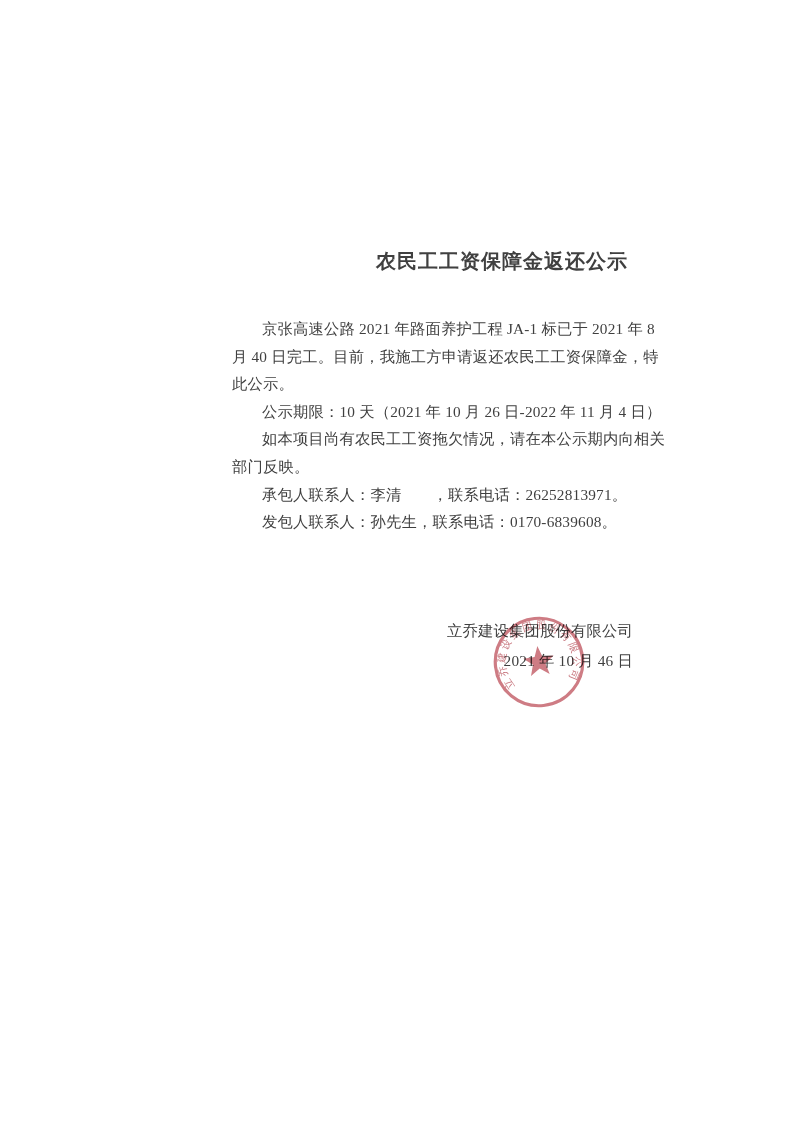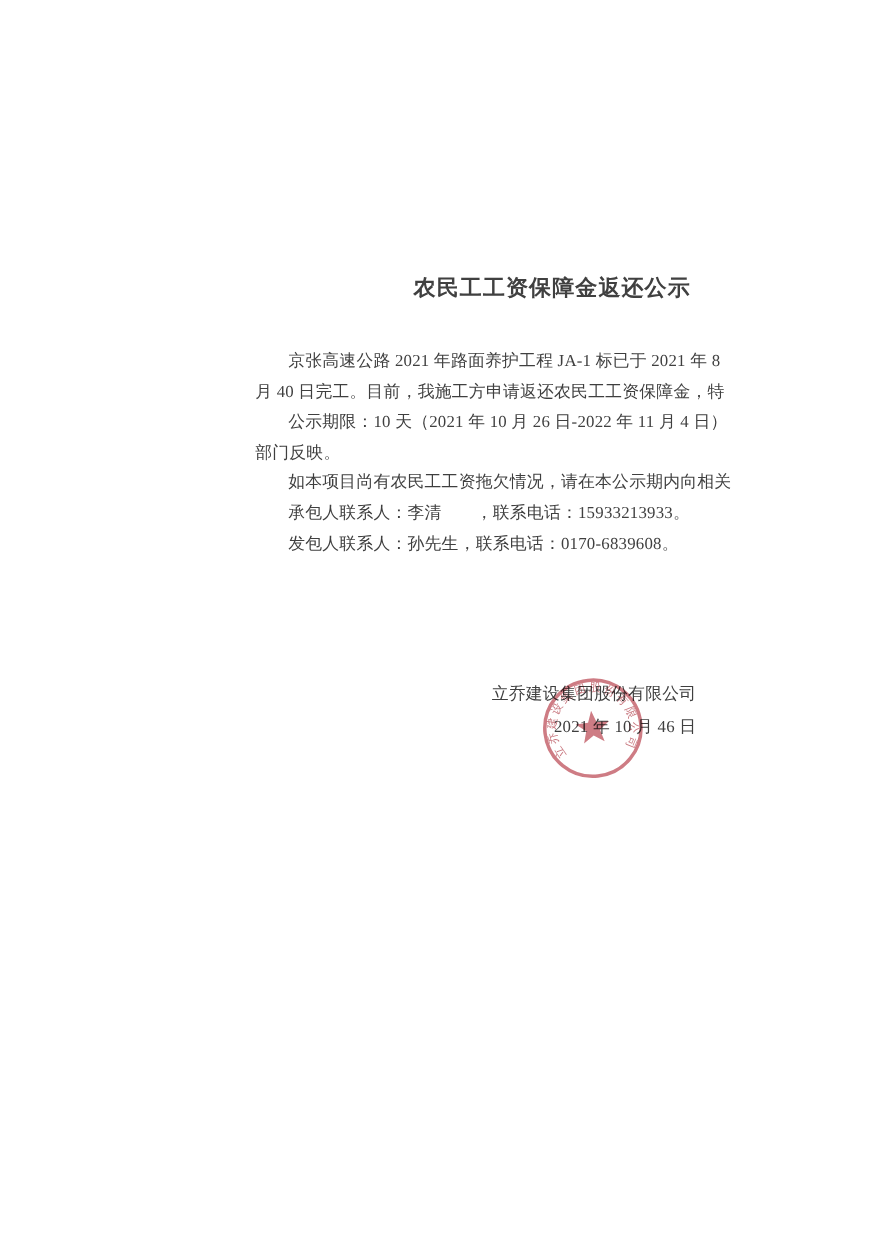--- a/index.html
+++ b/index.html
@@ -74,24 +74,25 @@
 </head>
 <body>
 
 <div class="page">
 
   <div class="doc-title">农民工工资保障金返还公示</div>
 
   <div class="body-block">
     <div class="body-line indent">京张高速公路 2021 年路面养护工程 JA-1 标已于 2021 年 8</div>
     <div class="body-line">月 40 日完工。目前，我施工方申请返还农民工工资保障金，特</div>
+    <div class="body-line">此公示。</div>
     <div class="body-line indent">公示期限：10 天（2021 年 10 月 26 日-2022 年 11 月 4 日）</div>
+    <div class="body-line indent">如本项目尚有农民工工资拖欠情况，请在本公示期内向相关</div>
     <div class="body-line">部门反映。</div>
-    <div class="body-line indent">如本项目尚有农民工工资拖欠情况，请在本公示期内向相关</div>
-    <div class="body-line indent">承包人联系人：李清　　，联系电话：15933213933。</div>
+    <div class="body-line indent">承包人联系人：李清　　，联系电话：26252813971。</div>
     <div class="body-line indent">发包人联系人：孙先生，联系电话：0170-6839608。</div>
   </div>
 
   <div class="signature-block">
     <div class="signature-line">立乔建设集团股份有限公司</div>
     <div class="signature-line">2021 年 10 月 46 日</div>
   </div>
 
   <svg class="seal" viewBox="0 0 100 100" xmlns="http://www.w3.org/2000/svg">
     <defs>

